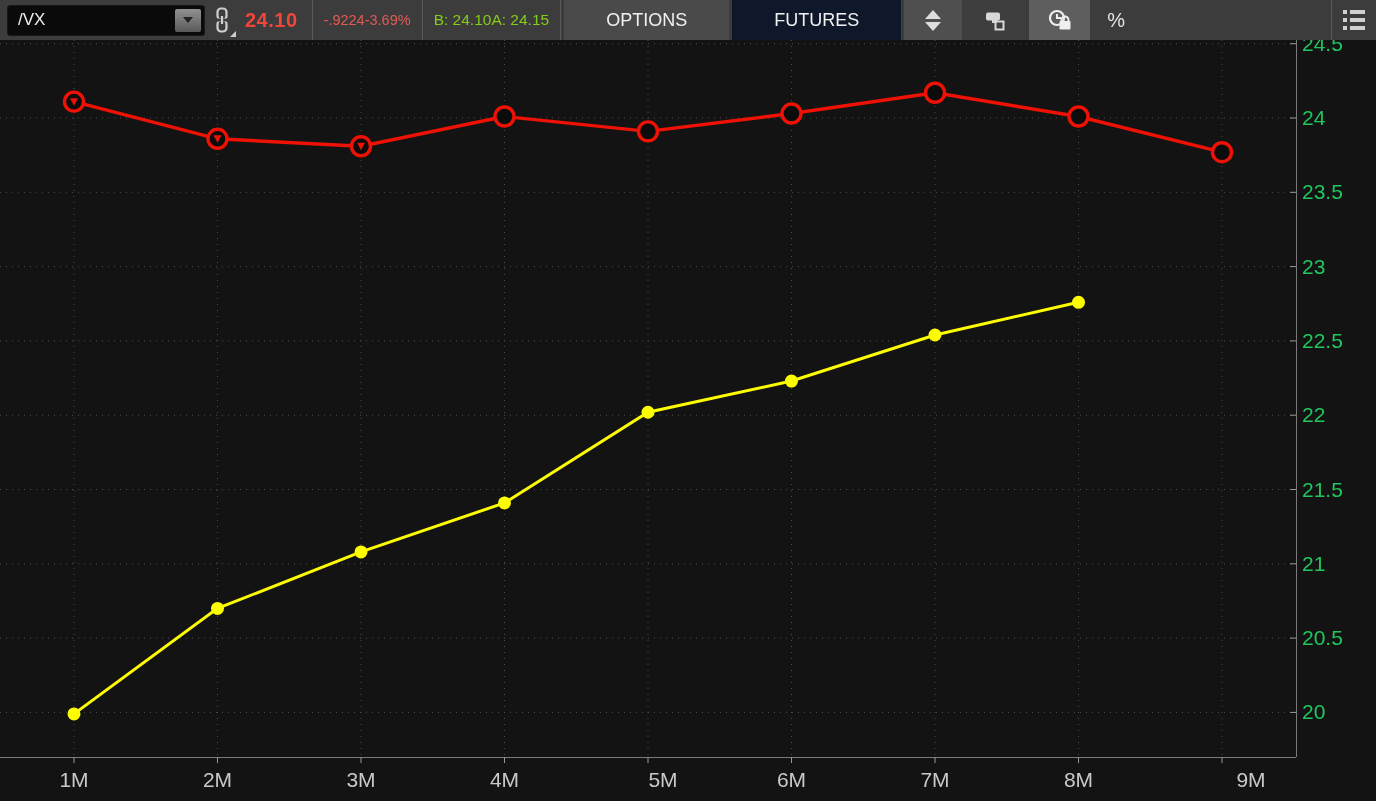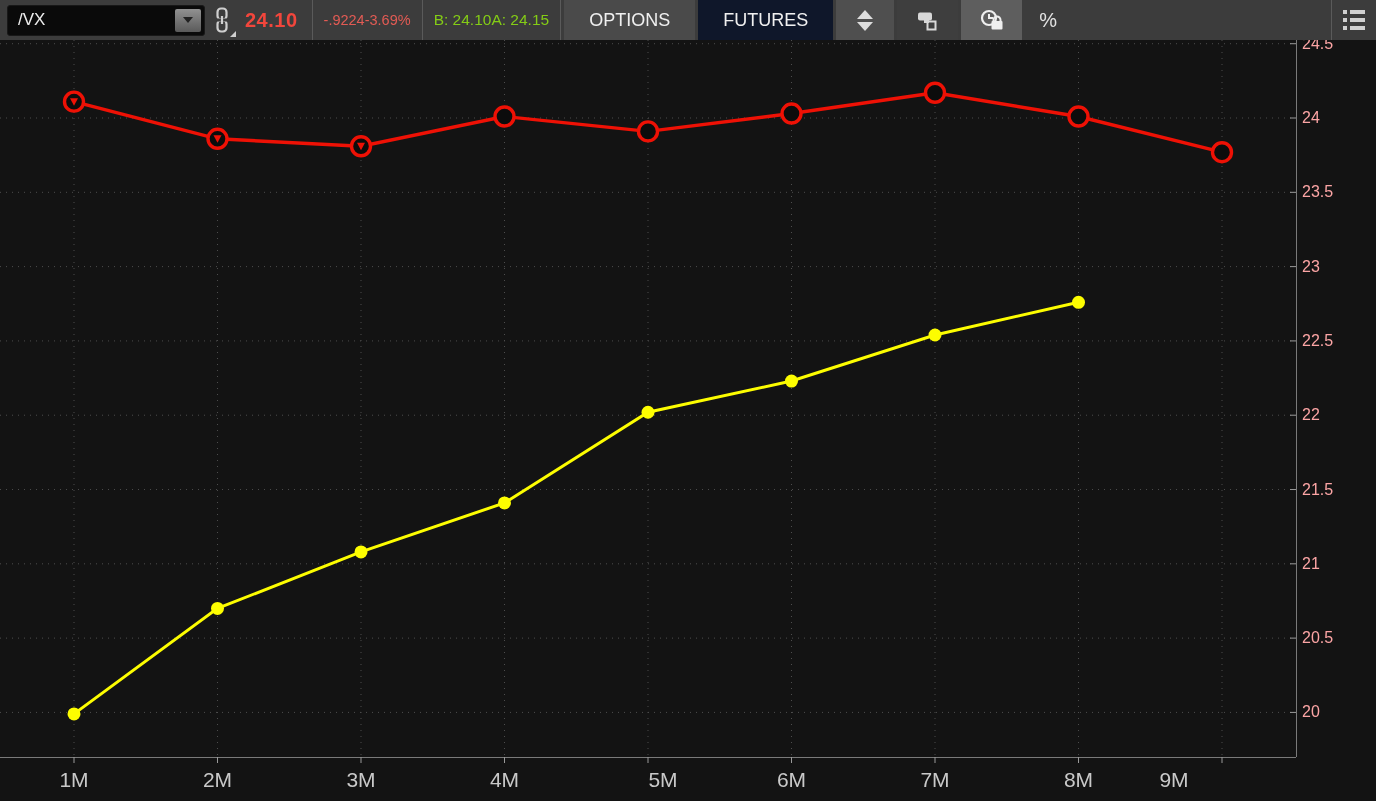--- a/index.html
+++ b/index.html
@@ -20,21 +20,21 @@
               border-right:5px solid transparent; border-top:6px solid #222; }
   .icon-btn { height:40px; display:flex; align-items:center; justify-content:center; cursor:pointer; }
   .link-btn { width:34px; position:relative; }
   .corner-tri { position:absolute; right:3px; bottom:3px; width:6px; height:6px;
                 background:#cfcfcf; clip-path:polygon(100% 0,100% 100%,0 100%); }
   .price { font-size:20px; font-weight:bold; color:#f2463c; margin:0 14px 0 6px; letter-spacing:.5px; }
   .vsep { width:1px; height:40px; background:#5a5a5a; }
   .stack { display:flex; flex-direction:row; justify-content:center; margin:0 11px; line-height:1.25; }
   .chg { color:#e25b54; font-size:14.5px; text-align:right; }
   .ba  { color:#84cc16; font-size:15.5px; }
-  .tab { height:40px; display:flex; align-items:center; padding:0 25px; font-size:18px;
+  .tab { height:40px; display:flex; align-items:center; padding:0 42px; font-size:18px;
          color:#f0f0f0; background:#4a4a4a; margin-left:3px; cursor:pointer; white-space:nowrap; }
   .tab.alt { background:#0f172a; }
   .tab.active { background:#14191c; border:2px solid #20607f; padding:0 13px;
                 position:relative; gap:9px; }
   .sq-btn { width:58px; height:40px; background:#4f4f4f; margin-left:3px;
             display:flex; flex-direction:column; align-items:center; justify-content:center;
             gap:3px; cursor:pointer; }
   .tri-up   { width:0; height:0; border-left:8px solid transparent; border-right:8px solid transparent;
               border-bottom:9px solid #dedede; }
   .tri-down { width:0; height:0; border-left:8px solid transparent; border-right:8px solid transparent;
@@ -46,21 +46,21 @@
   .menu-btn { width:44px; display:flex; flex-direction:column; gap:4px;
               align-items:center; justify-content:center; }
   .menu-row { display:flex; gap:3px; align-items:center; }
   .menu-dot { width:4px; height:4px; background:#d0d0d0; }
   .menu-bar { width:15px; height:4px; background:#d0d0d0; }
 
   
   .chart-area { position:absolute; top:40px; left:0; width:1376px; height:761px;
                 background:#131313; overflow:hidden; }
   .chart-area svg { position:absolute; top:0; left:0; }
-  .y-label { position:absolute; left:1302px; font-size:16px; color:#fca5a5;
+  .y-label { position:absolute; left:1302px; font-size:21px; color:#22c55e;
              line-height:24px; height:24px; }
   .x-label { position:absolute; width:90px; text-align:center; top:728px;
              font-size:21px; color:#c9c9c9; }
 </style>
 </head>
 <body>
 
 <div class="toolbar">
 
   <div class="symbol-box">
@@ -229,15 +229,15 @@
       <div class="y-label" style="top: 586.119px;">20.5</div>
       <div class="y-label" style="top: 660.42px;">20</div>
       <div class="x-label" style="left: 29px;">1M</div>
       <div class="x-label" style="left: 172.5px;">2M</div>
       <div class="x-label" style="left: 316px;">3M</div>
       <div class="x-label" style="left: 459.5px;">4M</div>
       <div class="x-label" style="left: 618px;">5M</div>
       <div class="x-label" style="left: 746.5px;">6M</div>
       <div class="x-label" style="left: 890px;">7M</div>
       <div class="x-label" style="left: 1033.5px;">8M</div>
-      <div class="x-label" style="left: 1129px;">9M</div>
+      <div class="x-label" style="left: 1206px;">9M</div>
     </div>
 </div>
 
 </body></html>

